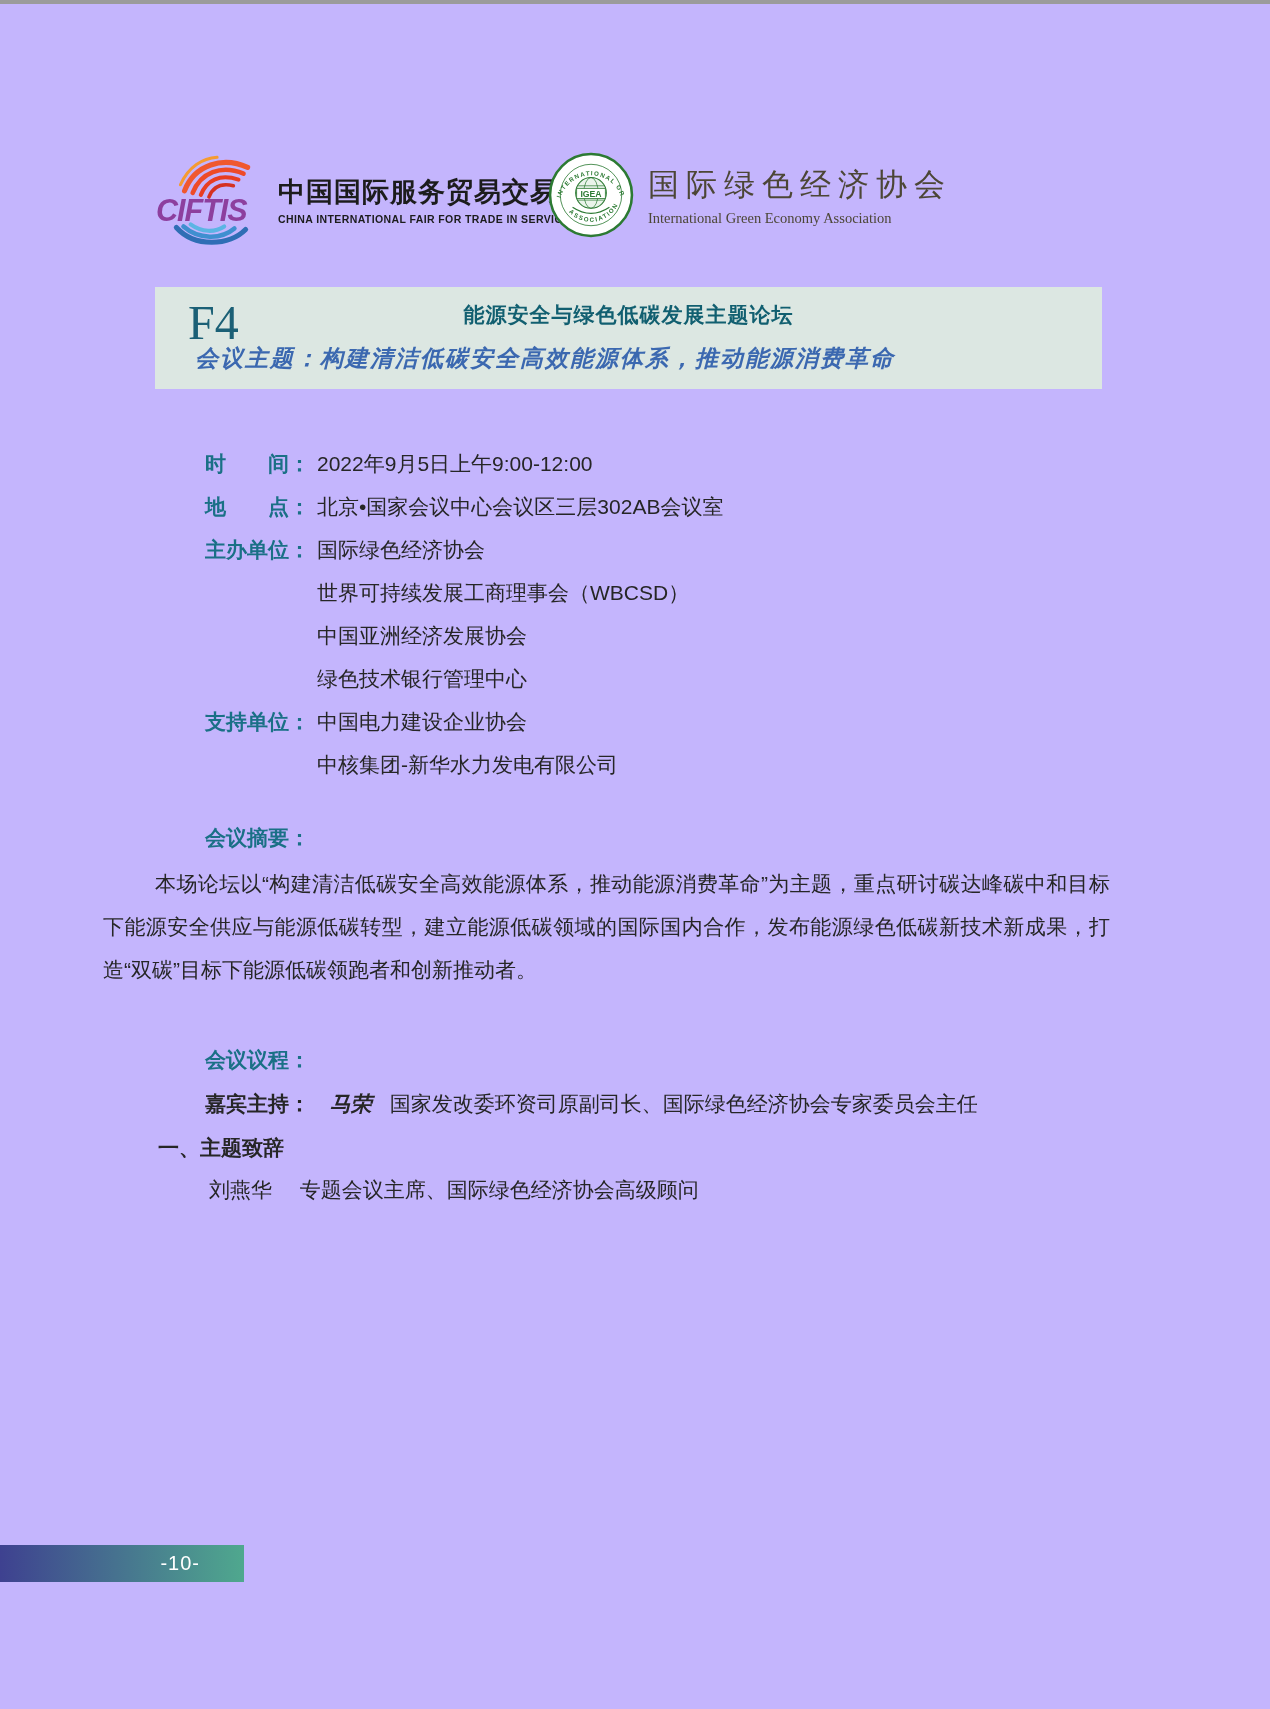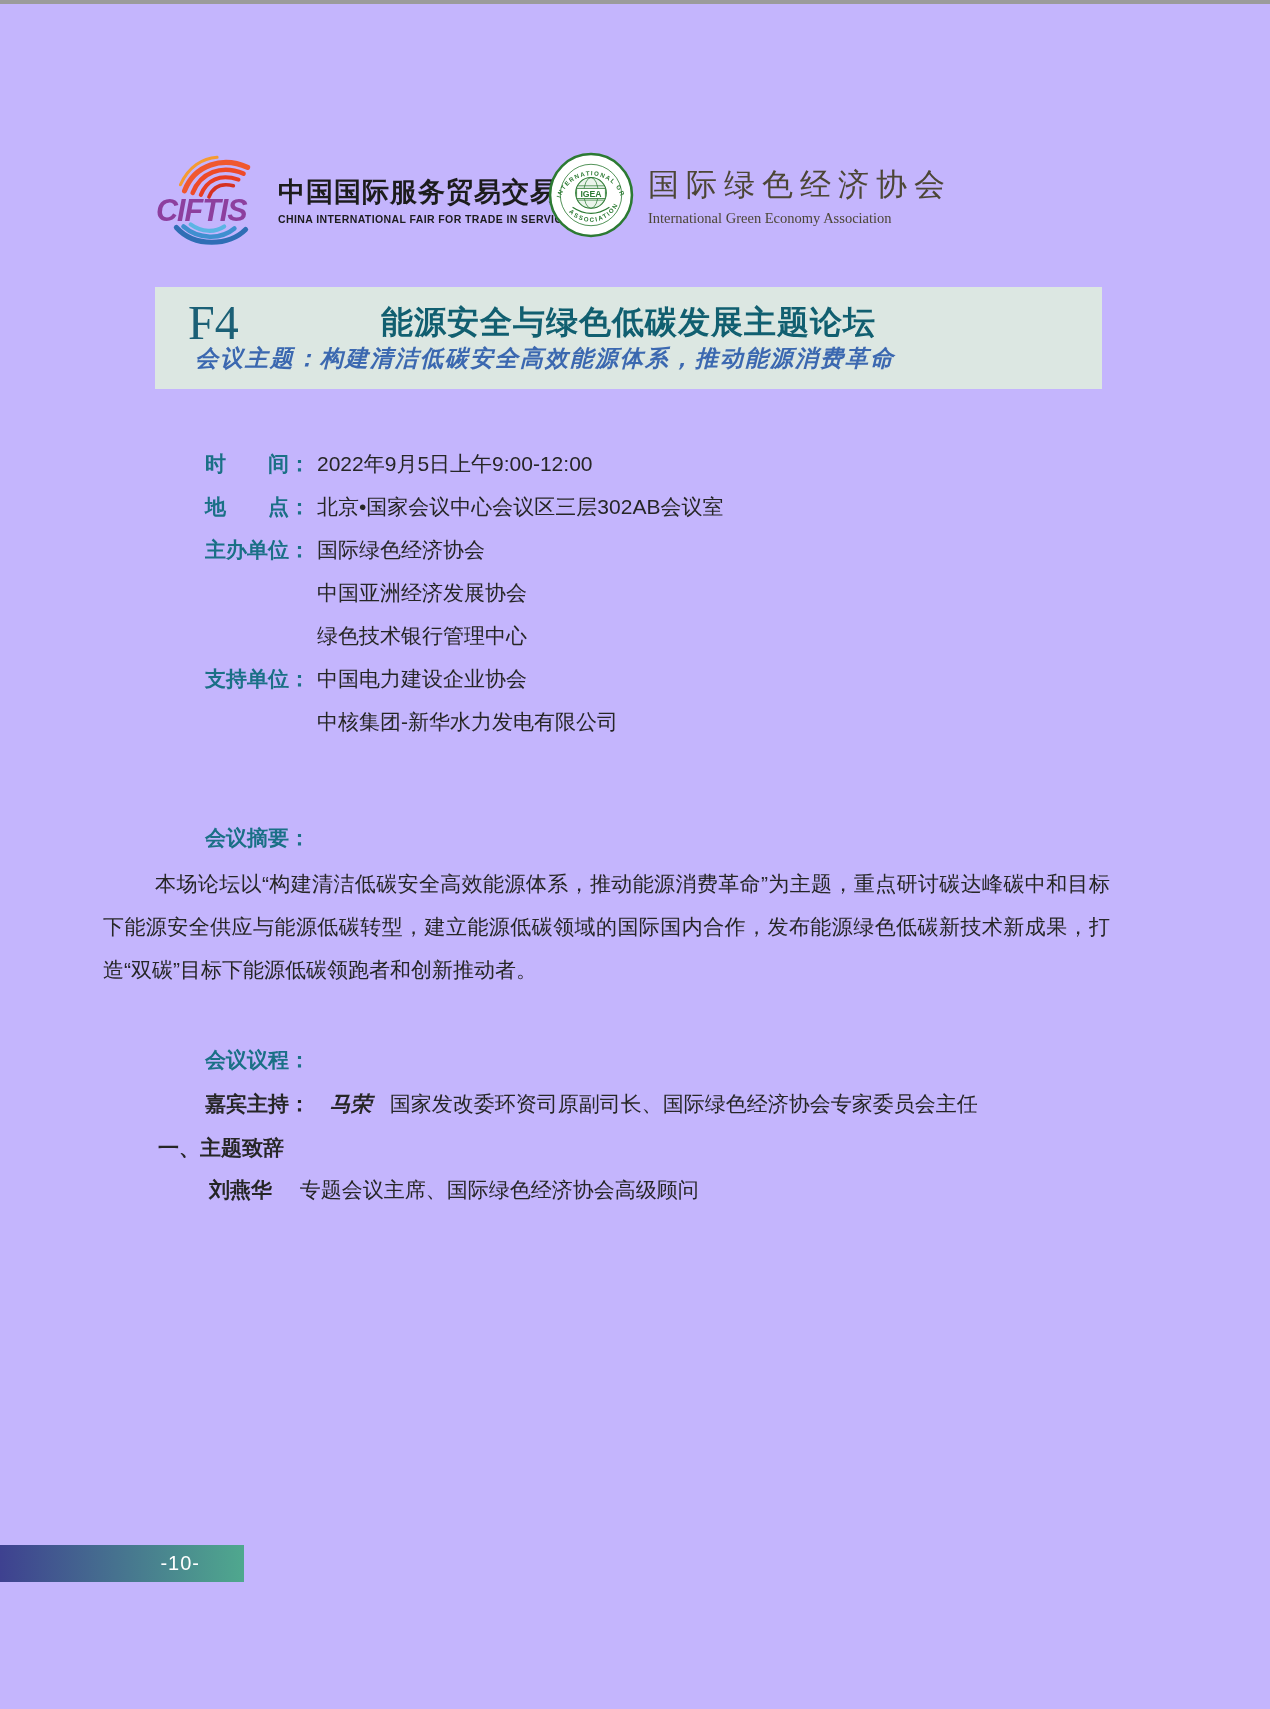--- a/index.html
+++ b/index.html
@@ -25,21 +25,21 @@
   .banner {
     position:absolute; left:155px; top:283px; width:947px; height:102px;
     background:#dce7e2;
   }
   .banner-code {
     position:absolute; left:33px; top:8px;
     font-family:"Liberation Serif", serif; font-size:48px; color:#1b6076;
   }
   .banner-title {
     position:absolute; left:0; right:0; top:14px; text-align:center;
-    font-size:32px; font-weight:bold; color:#115f70; letter-spacing:1px;
+    font-size:21px; font-weight:bold; color:#115f70; letter-spacing:1px;
   }
   .banner-subtitle {
     position:absolute; left:0; right:0; top:56px; text-align:left;
     font-family:"Liberation Serif", serif; font-style:italic; font-weight:bold;
     font-size:23px; color:#3b68b0; letter-spacing:2px;padding-left:40px;
   }
 
   
   .details { position:absolute; left:205px; top:438px; width:900px; }
   .detail-row { display:flex; height:43px; align-items:center; font-size:21px; }
@@ -57,21 +57,21 @@
   }
 
   
   .agenda-heading { top:1042px; }
   .agenda-host { position:absolute; left:205px; top:1086px; font-size:21px; }
   .agenda-host .b { font-weight:bold; }
   .agenda-host .host-name { margin-left:14px;font-style:italic; }
   .agenda-host .host-title { margin-left:12px; }
   .agenda-section-title { position:absolute; left:158px; top:1130px; font-size:21px; font-weight:bold; }
   .agenda-speaker { position:absolute; left:209px; top:1172px; font-size:21px; }
-  .agenda-speaker .name { font-weight:bold; margin-right:22px; }
+  .agenda-speaker .name { font-weight:normal; margin-right:22px; }
   .agenda-speaker-line2 { position:absolute; left:293px; top:1215px; font-size:21px; }
 
   
   .footer-bar {
     position:absolute; left:0; top:1541px; width:244px; height:37px;
     background:linear-gradient(90deg,#3e4190 0%,#4fa88e 100%);
     display:flex; align-items:center; justify-content:flex-end;
   }
   .footer-page { color:#ffffff; font-size:20px; padding-right:44px; letter-spacing:1px; }
 </style>
@@ -143,20 +143,24 @@
     <div class="detail-row">
       <span class="detail-label">地　　点：</span>
       <span class="detail-value">北京•国家会议中心会议区三层302AB会议室</span>
     </div>
     <div class="detail-row">
       <span class="detail-label">主办单位：</span>
       <span class="detail-value">国际绿色经济协会</span>
     </div>
     <div class="detail-row">
       <span class="detail-label"></span>
+      <span class="detail-value">世界可持续发展工商理事会（WBCSD）</span>
+    </div>
+    <div class="detail-row">
+      <span class="detail-label"></span>
       <span class="detail-value">中国亚洲经济发展协会</span>
     </div>
     <div class="detail-row">
       <span class="detail-label"></span>
       <span class="detail-value">绿色技术银行管理中心</span>
     </div>
     <div class="detail-row">
       <span class="detail-label">支持单位：</span>
       <span class="detail-value">中国电力建设企业协会</span>
     </div>

